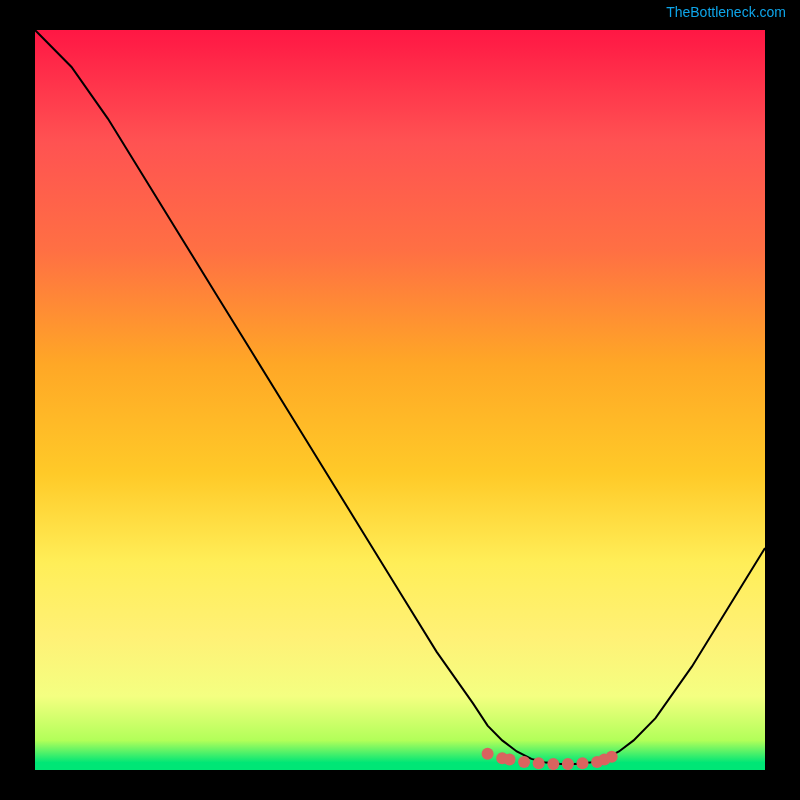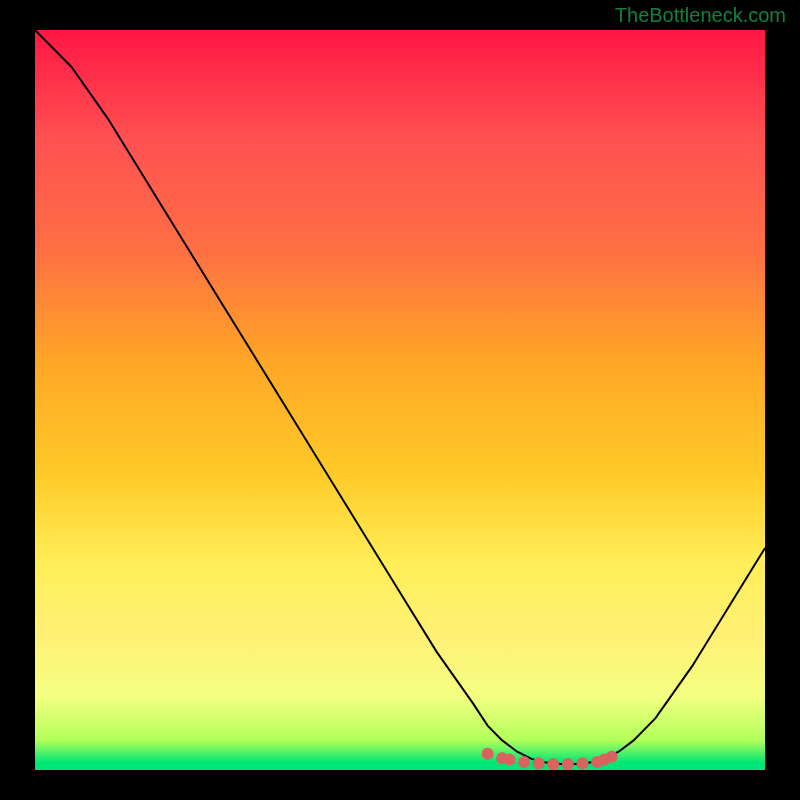--- a/index.html
+++ b/index.html
@@ -8,22 +8,22 @@
     width: 800px;
     height: 800px;
     background: #000;
     font-family: Arial, sans-serif;
     position: relative;
   }
   .watermark {
     position: absolute;
     top: 4px;
     right: 14px;
-    color: #15803d;
-    font-size: 20px;
+    color: #0ea5e9;
+    font-size: 14px;
     z-index: 10;
     margin-left: 48px;
   }
   .plot-area {
     position: absolute;
     left: 35px;
     top: 30px;
     width: 730px;
     height: 740px;
   }

